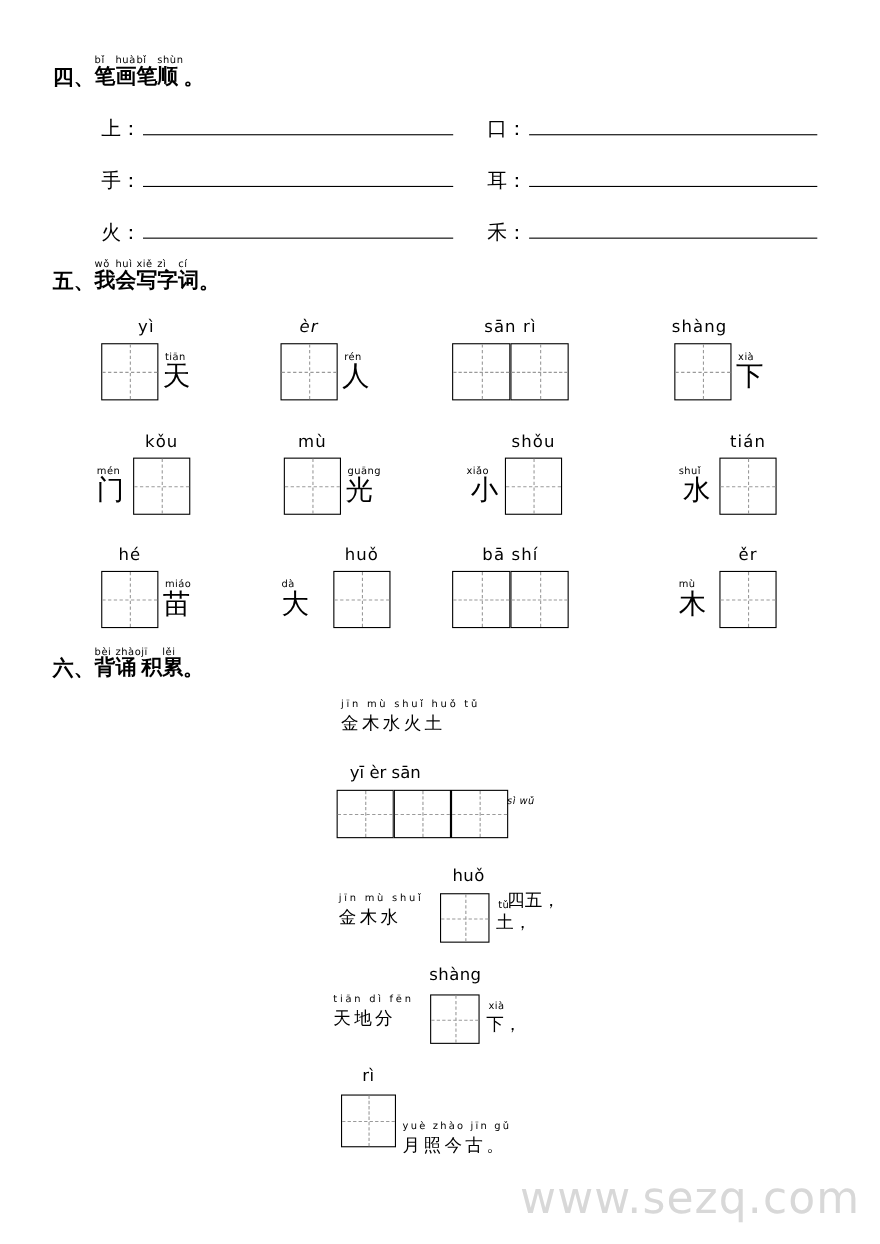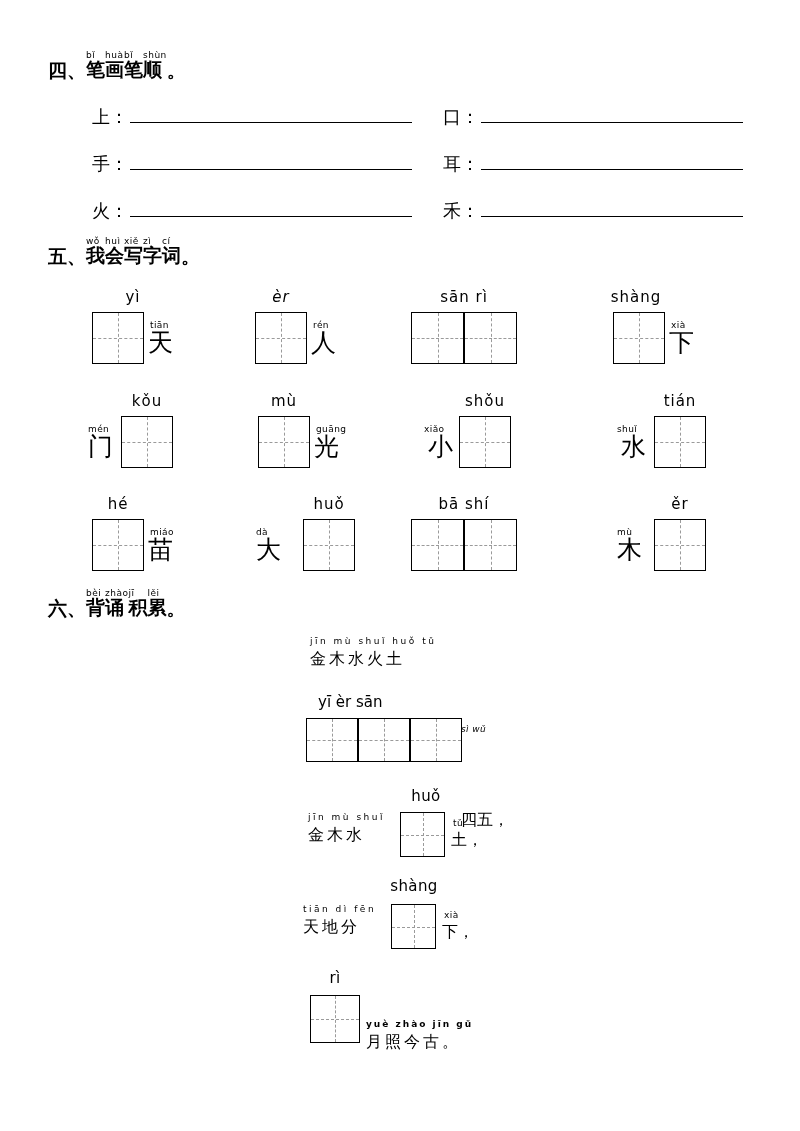--- a/index.html
+++ b/index.html
@@ -261,16 +261,17 @@
   <div class="tzrow" style="left:391px;top:904px;">
     <div class="tz" style="width:45px;height:45px;"></div>
   </div>
   <div class="py-small" style="left:444px;top:910px;">xià</div>
   <div class="hz-med" style="left:442px;top:921px;">下，</div>
 
   <div class="py-small" style="left:312px;top:970px;font-size:15px;line-height:16px;width:46px;text-align:center;">rì</div>
   <div class="tzrow" style="left:310px;top:995px;">
     <div class="tz" style="width:50px;height:48px;"></div>
   </div>
-  <div class="py-small" style="left:366px;top:1019px;letter-spacing:2px;font-weight:bold;">yuè zhào jīn gǔ</div>
+  <div class="py-small" style="left:366px;top:1019px;letter-spacing:2px;">yuè zhào jīn gǔ</div>
   <div class="hz-med" style="left:366px;top:1031px;letter-spacing:3px;">月照今古。</div>
 
+  <div class="wm">www.sezq.com</div>
 </div>
 
 </body></html>

